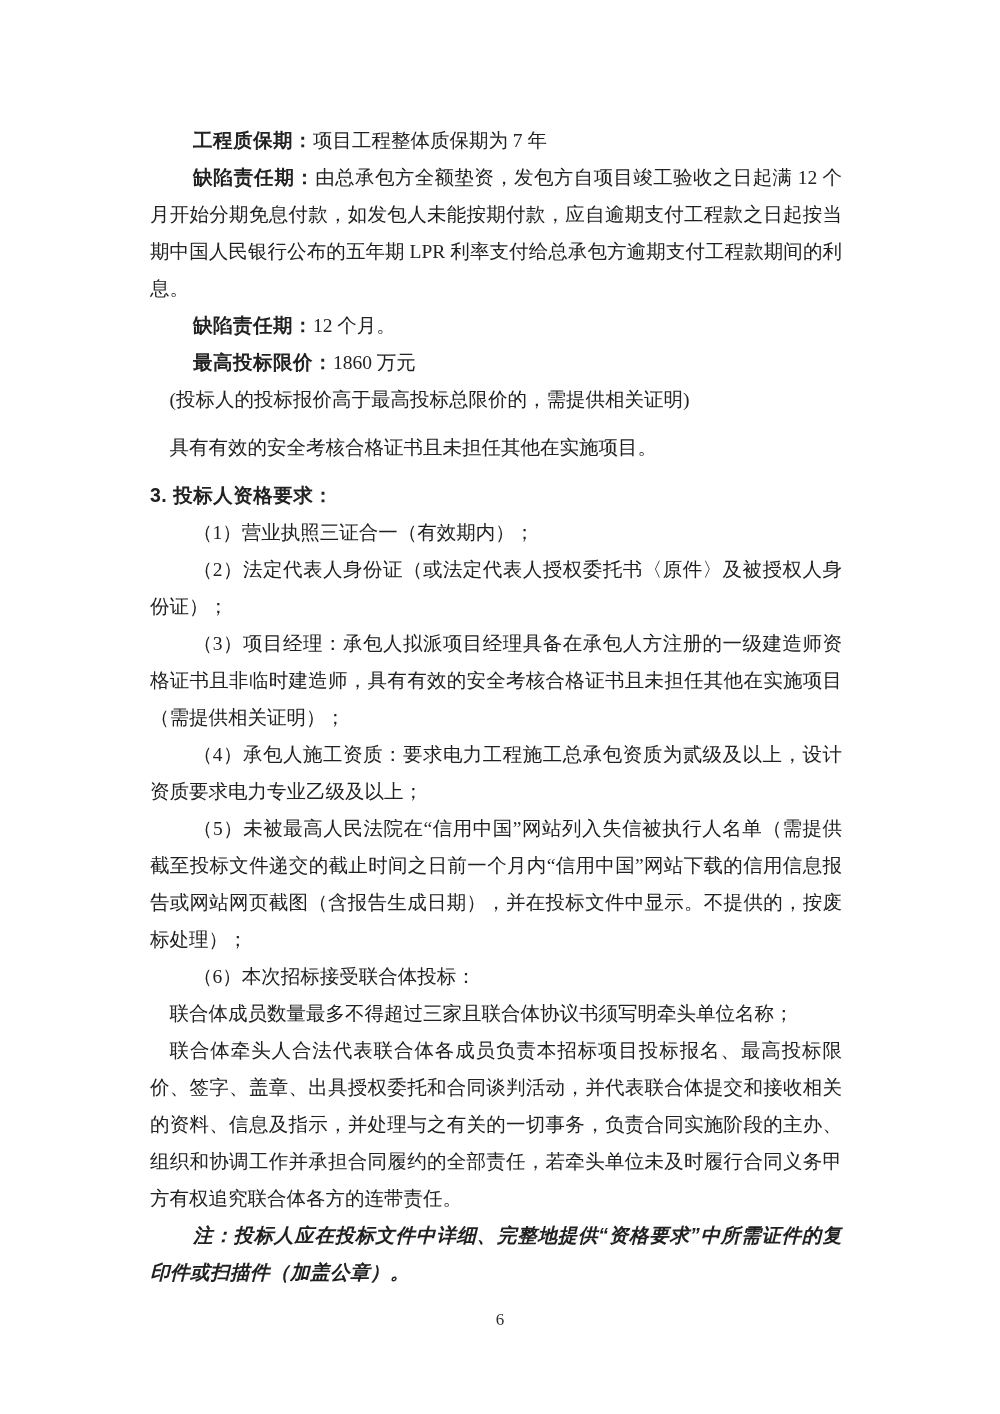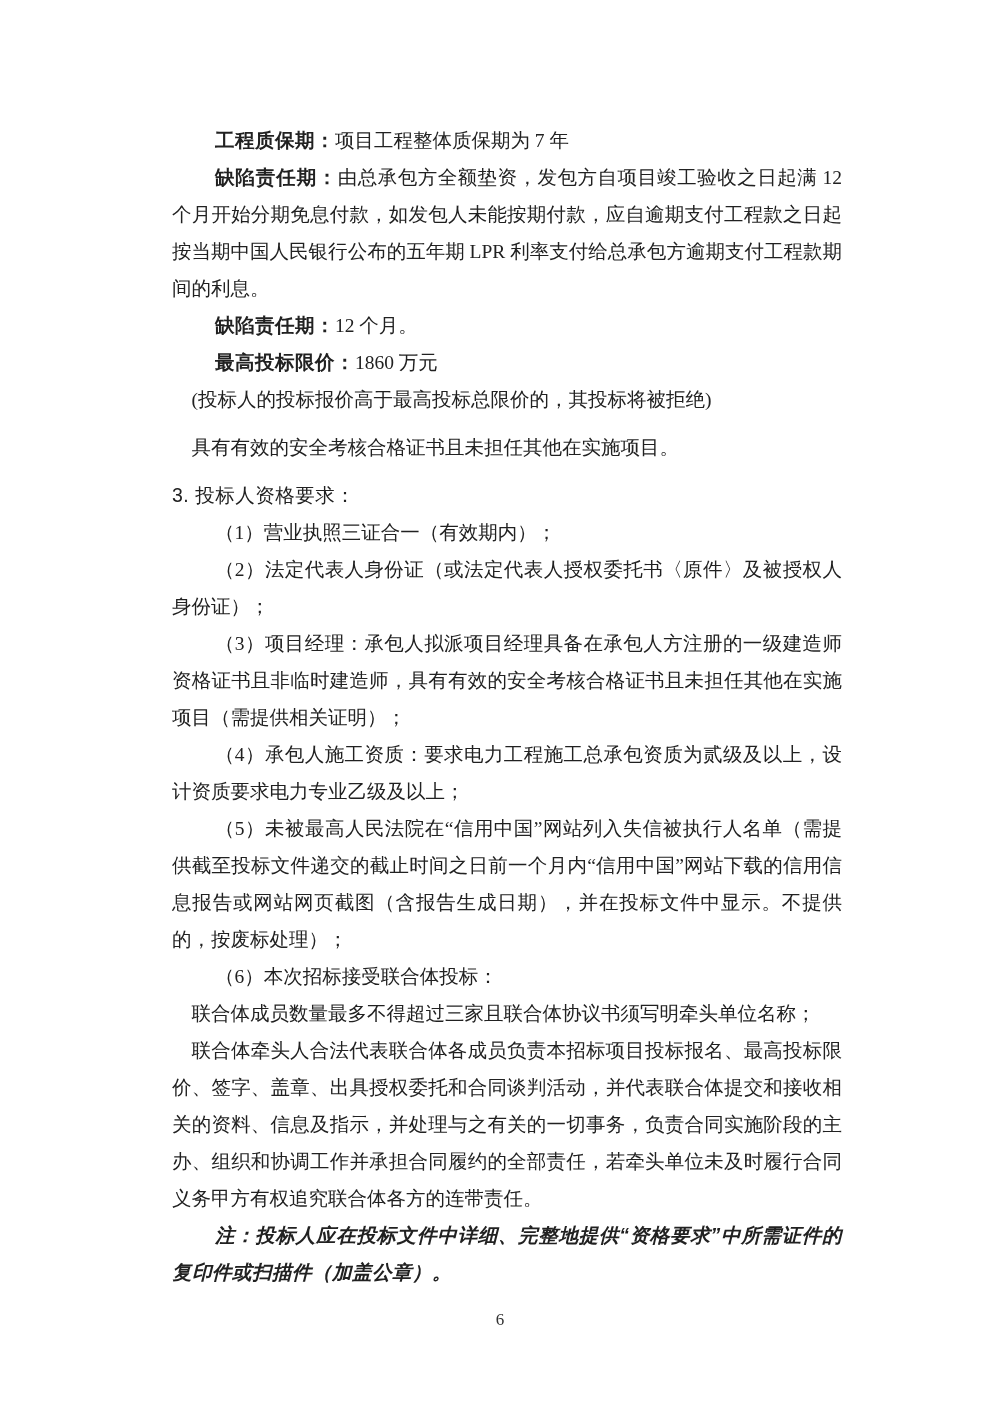--- a/index.html
+++ b/index.html
@@ -17,42 +17,41 @@
     color: #212121;
   }
   .content {
     position: absolute;
     left: 150px;
     right: 158px;
     top: 122px;
     font-size: 19.5px;
     line-height: 37px;
     text-align: justify;
-    margin-left: 22px;
   }
   .para {
     margin: 0;
     text-indent: 2.2em;
   }
   .ind1 {
     text-indent: 1em;
   }
   .noind {
     text-indent: 0;
   }
   .gap-top {
     margin-top: 11px;
   }
   .lbl {
     font-weight: 700;
     font-family: "Liberation Sans", "DejaVu Sans", sans-serif;
     letter-spacing: 0.5px;
   }
   .heading {
-    font-weight: 400;
+    font-weight: 700;
     font-family: "Liberation Sans", "DejaVu Sans", sans-serif;
     letter-spacing: 0.5px;
   }
   .bold-all {
     font-weight: 700;
     font-family: "Liberation Sans", "DejaVu Sans", sans-serif;
     letter-spacing: 0.5px;
     font-style: italic;
   }
   .page-number {
@@ -72,21 +71,21 @@
   <div class="content">
 
     <p class="para"><span class="lbl">工程质保期：</span><span>项目工程整体质保期为 7 年</span></p>
 
     <p class="para"><span class="lbl">缺陷责任期：</span><span>由总承包方全额垫资，发包方自项目竣工验收之日起满 12 个月开始分期免息付款，如发包人未能按期付款，应自逾期支付工程款之日起按当期中国人民银行公布的五年期 LPR 利率支付给总承包方逾期支付工程款期间的利息。</span></p>
 
     <p class="para"><span class="lbl">缺陷责任期：</span><span>12 个月。</span></p>
 
     <p class="para"><span class="lbl">最高投标限价：</span><span>1860 万元</span></p>
 
-    <p class="para ind1"><span>(投标人的投标报价高于最高投标总限价的，其投标将被拒绝)</span></p>
+    <p class="para ind1"><span>(投标人的投标报价高于最高投标总限价的，需提供相关证明)</span></p>
 
     <p class="para ind1 gap-top"><span>具有有效的安全考核合格证书且未担任其他在实施项目。</span></p>
 
     <p class="para noind heading gap-top"><span>3. 投标人资格要求：</span></p>
 
     <p class="para"><span>（1）营业执照三证合一（有效期内）；</span></p>
 
     <p class="para"><span>（2）法定代表人身份证（或法定代表人授权委托书〈原件〉及被授权人身份证）；</span></p>
 
     <p class="para"><span>（3）项目经理：承包人拟派项目经理具备在承包人方注册的一级建造师资格证书且非临时建造师，具有有效的安全考核合格证书且未担任其他在实施项目（需提供相关证明）；</span></p>

